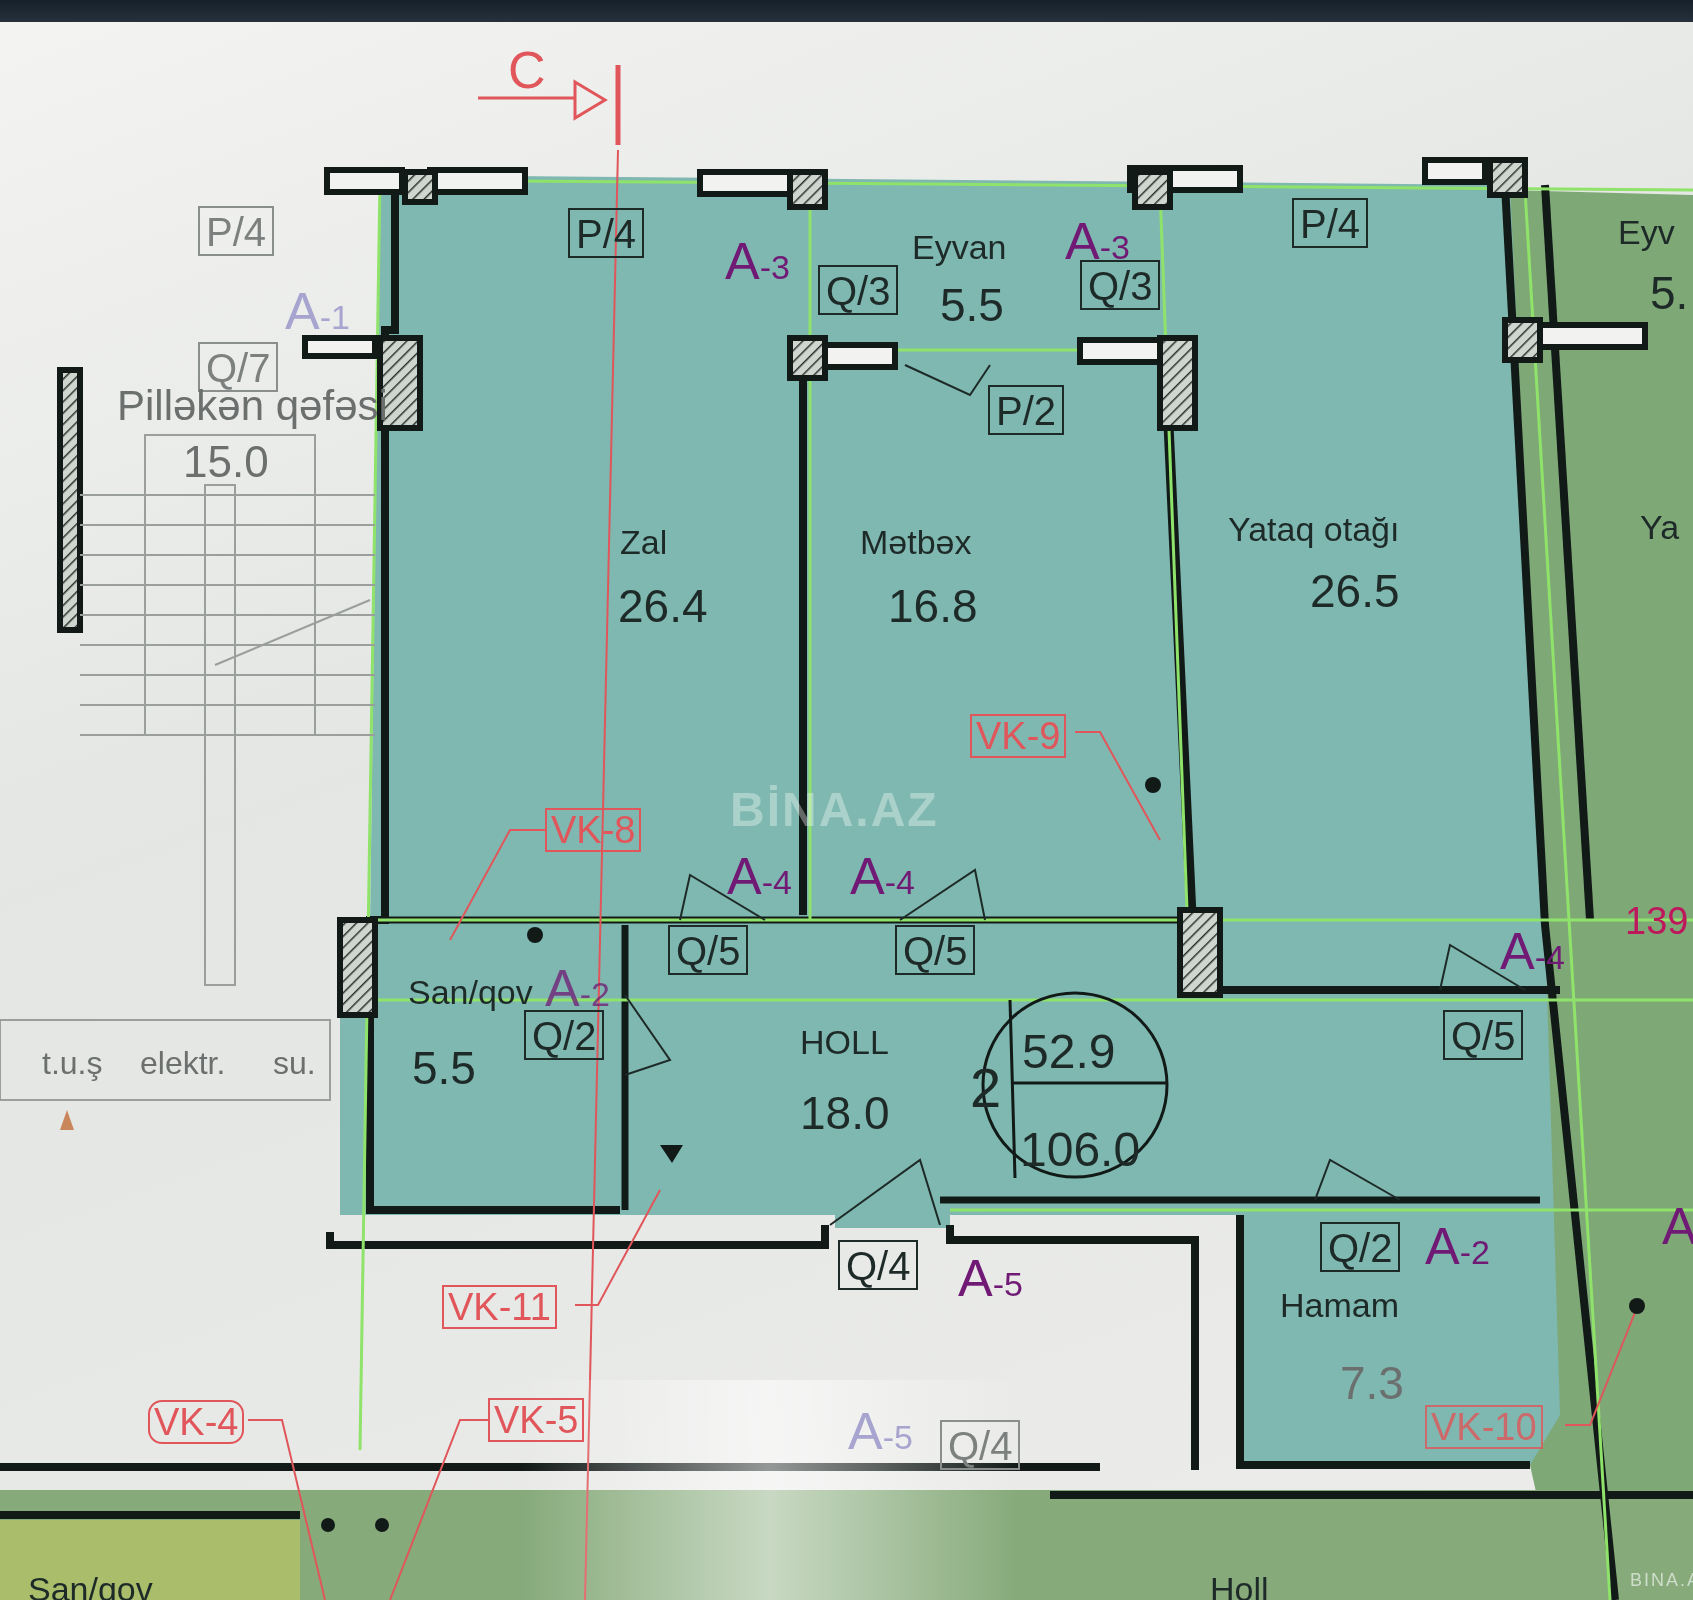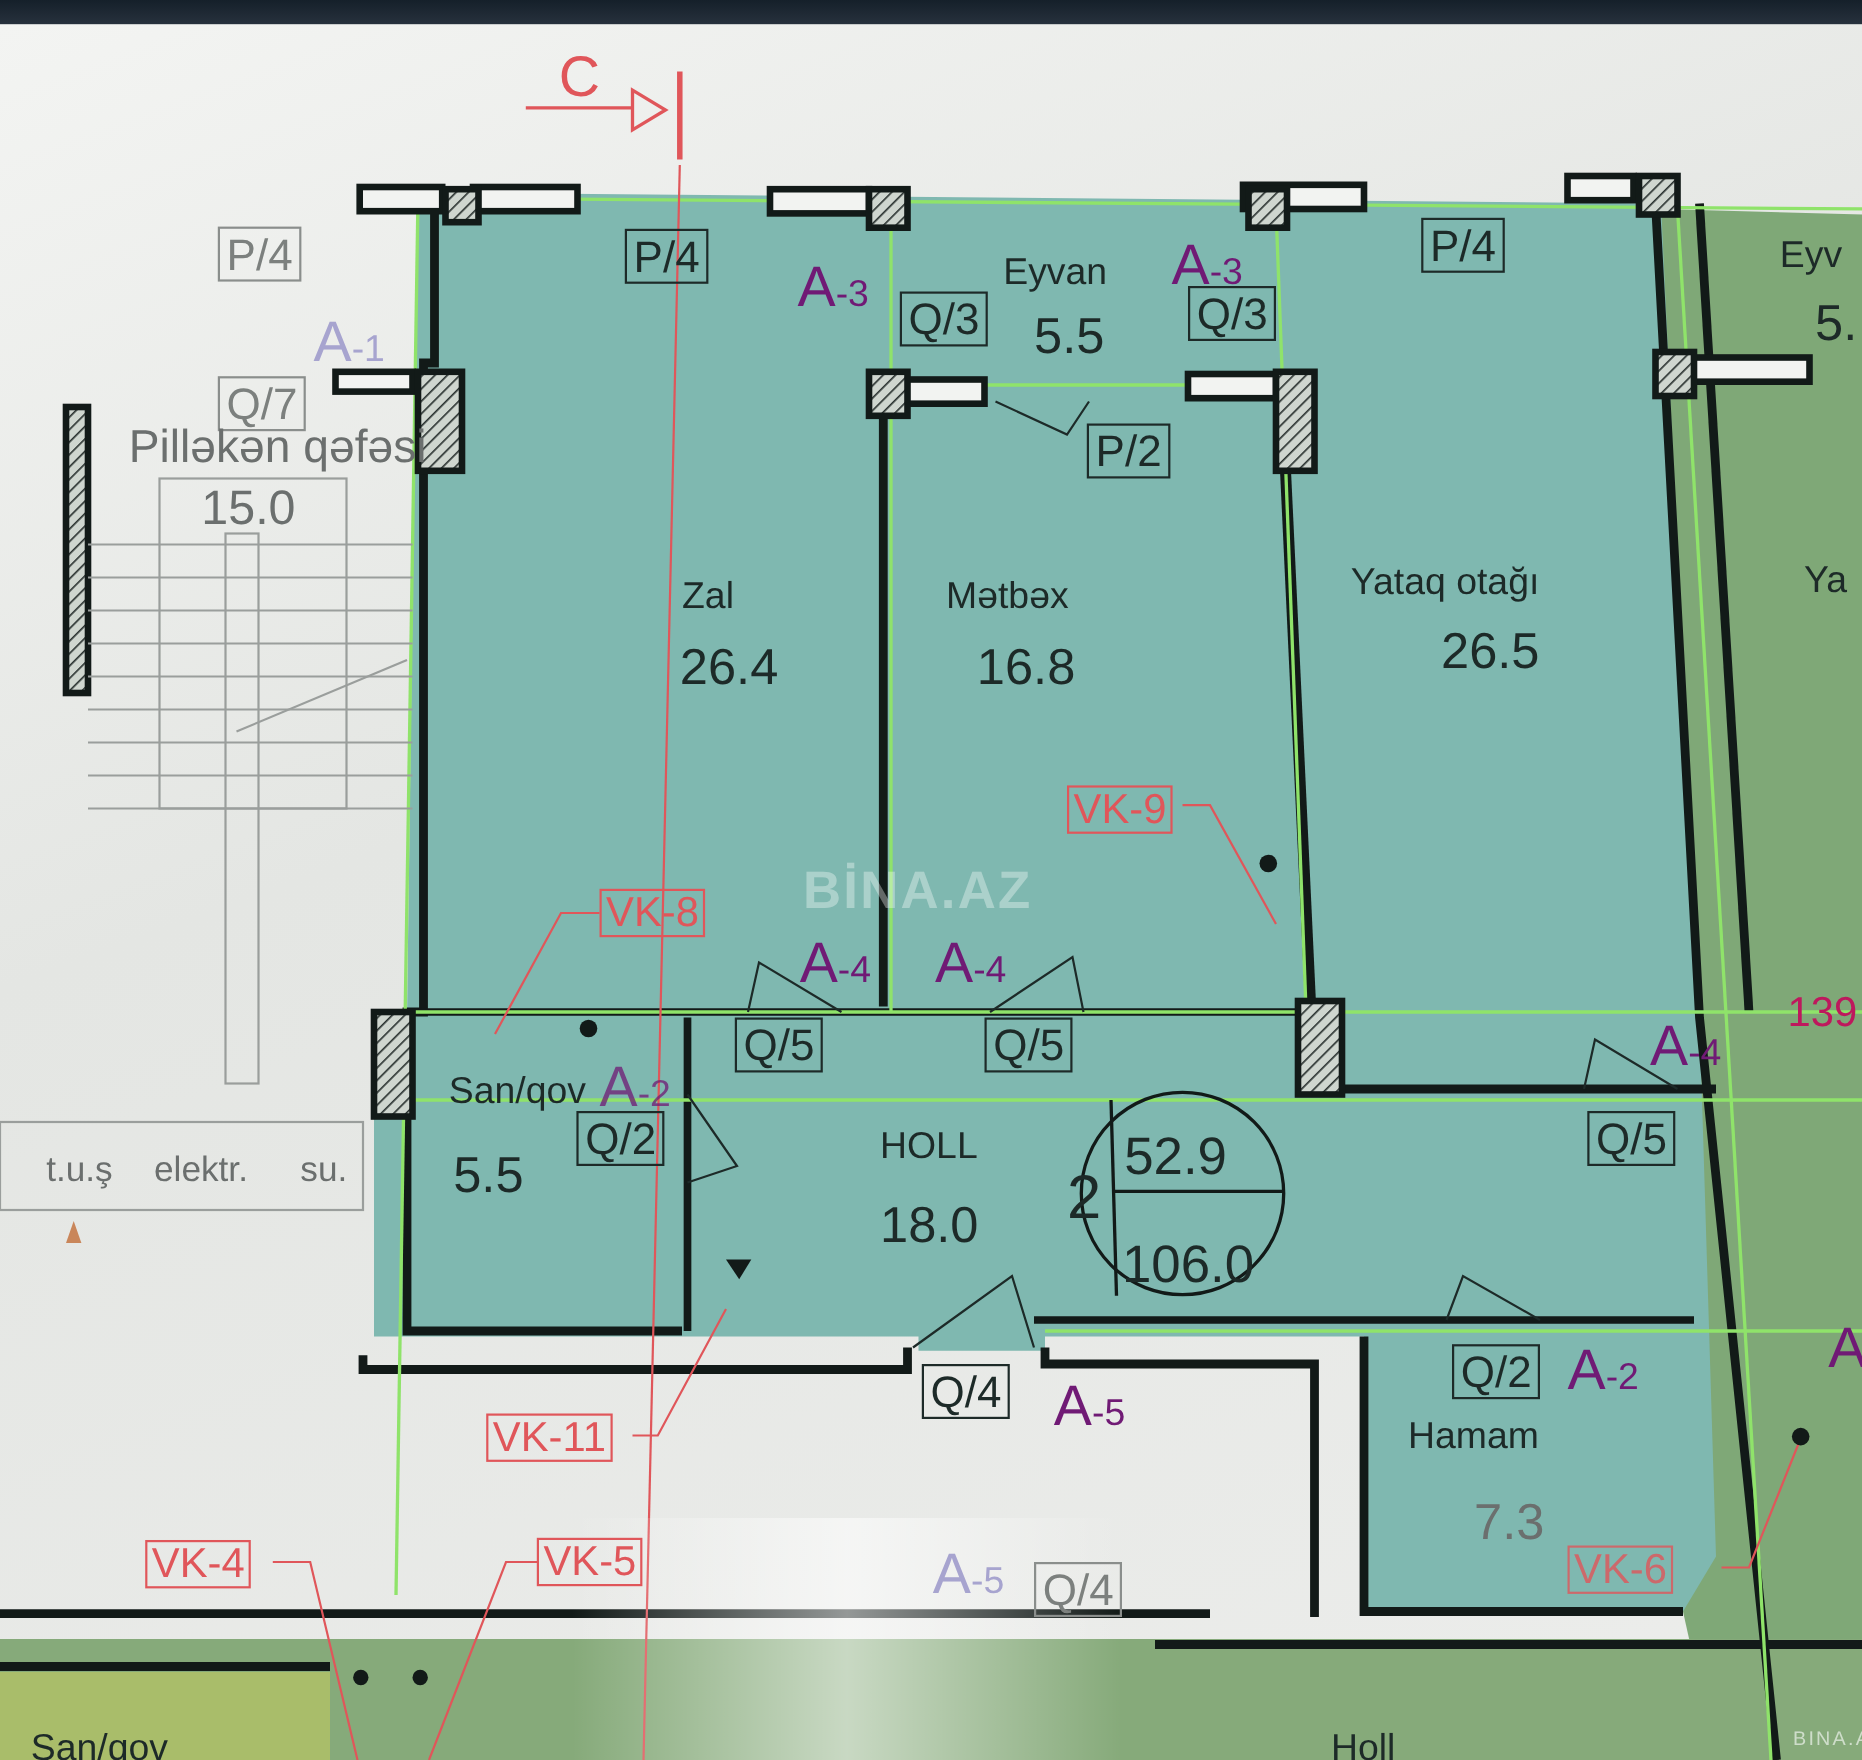--- a/index.html
+++ b/index.html
@@ -197,23 +197,23 @@
 <div class="lbl room-area" style="left:618px;top:583px;">26.4</div>
 <div class="lbl room-name" style="left:860px;top:525px;">Mətbəx</div>
 <div class="lbl room-area" style="left:888px;top:583px;">16.8</div>
 <div class="lbl room-name" style="left:1228px;top:512px;">Yataq otağı</div>
 <div class="lbl room-area" style="left:1310px;top:568px;">26.5</div>
 
 <div class="watermark" style="left:730px;top:782px;">BİNA.AZ</div>
 
 <div class="vk" style="left:545px;top:808px;">VK-8</div>
 <div class="vk" style="left:970px;top:714px;">VK-9</div>
-<div class="vk dim" style="left:1425px;top:1405px;">VK-6</div>
+<div class="vk dim" style="left:1425px;top:1405px;">VK-10</div>
 <div class="vk" style="left:442px;top:1285px;">VK-11</div>
-<div class="vk" style="left:132px;top:1400px;">VK-4</div>
+<div class="vk" style="left:148px;top:1400px;border-radius:14px;">VK-4</div>
 <div class="vk" style="left:488px;top:1398px;">VK-5</div>
 
 <div class="door" style="left:727px;top:850px;"><span>A</span><small>-4</small></div>
 <div class="door" style="left:850px;top:850px;"><span>A</span><small>-4</small></div>
 <div class="door" style="left:1500px;top:925px;"><span>A</span><small>-4</small></div>
 
 <div class="tag" style="left:668px;top:925px;">Q/5</div>
 <div class="tag" style="left:895px;top:925px;">Q/5</div>
 <div class="tag" style="left:1443px;top:1010px;">Q/5</div>
 

